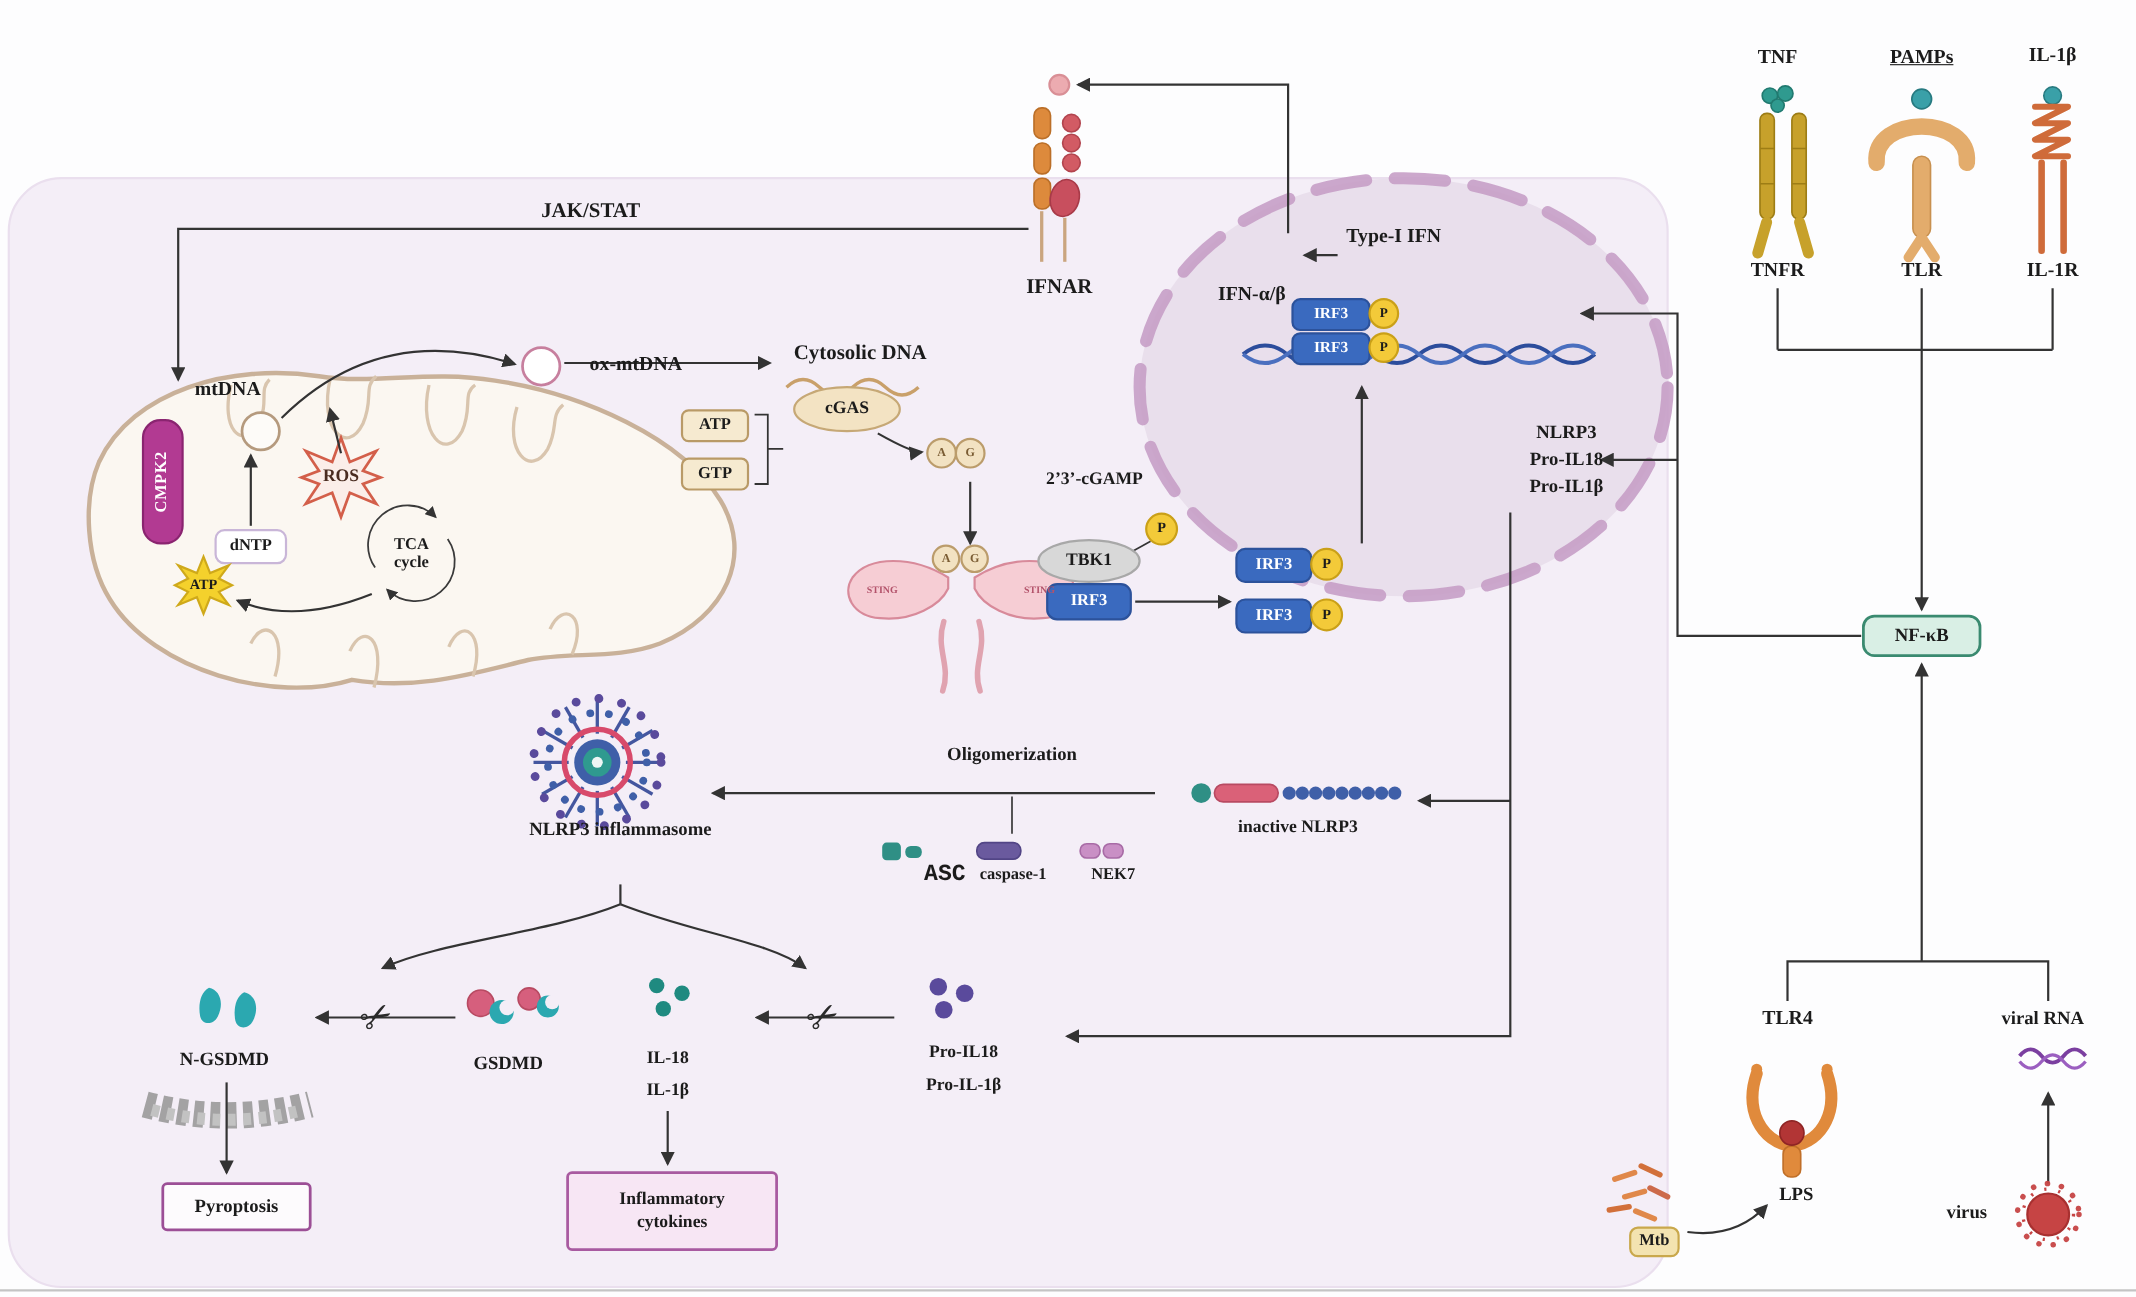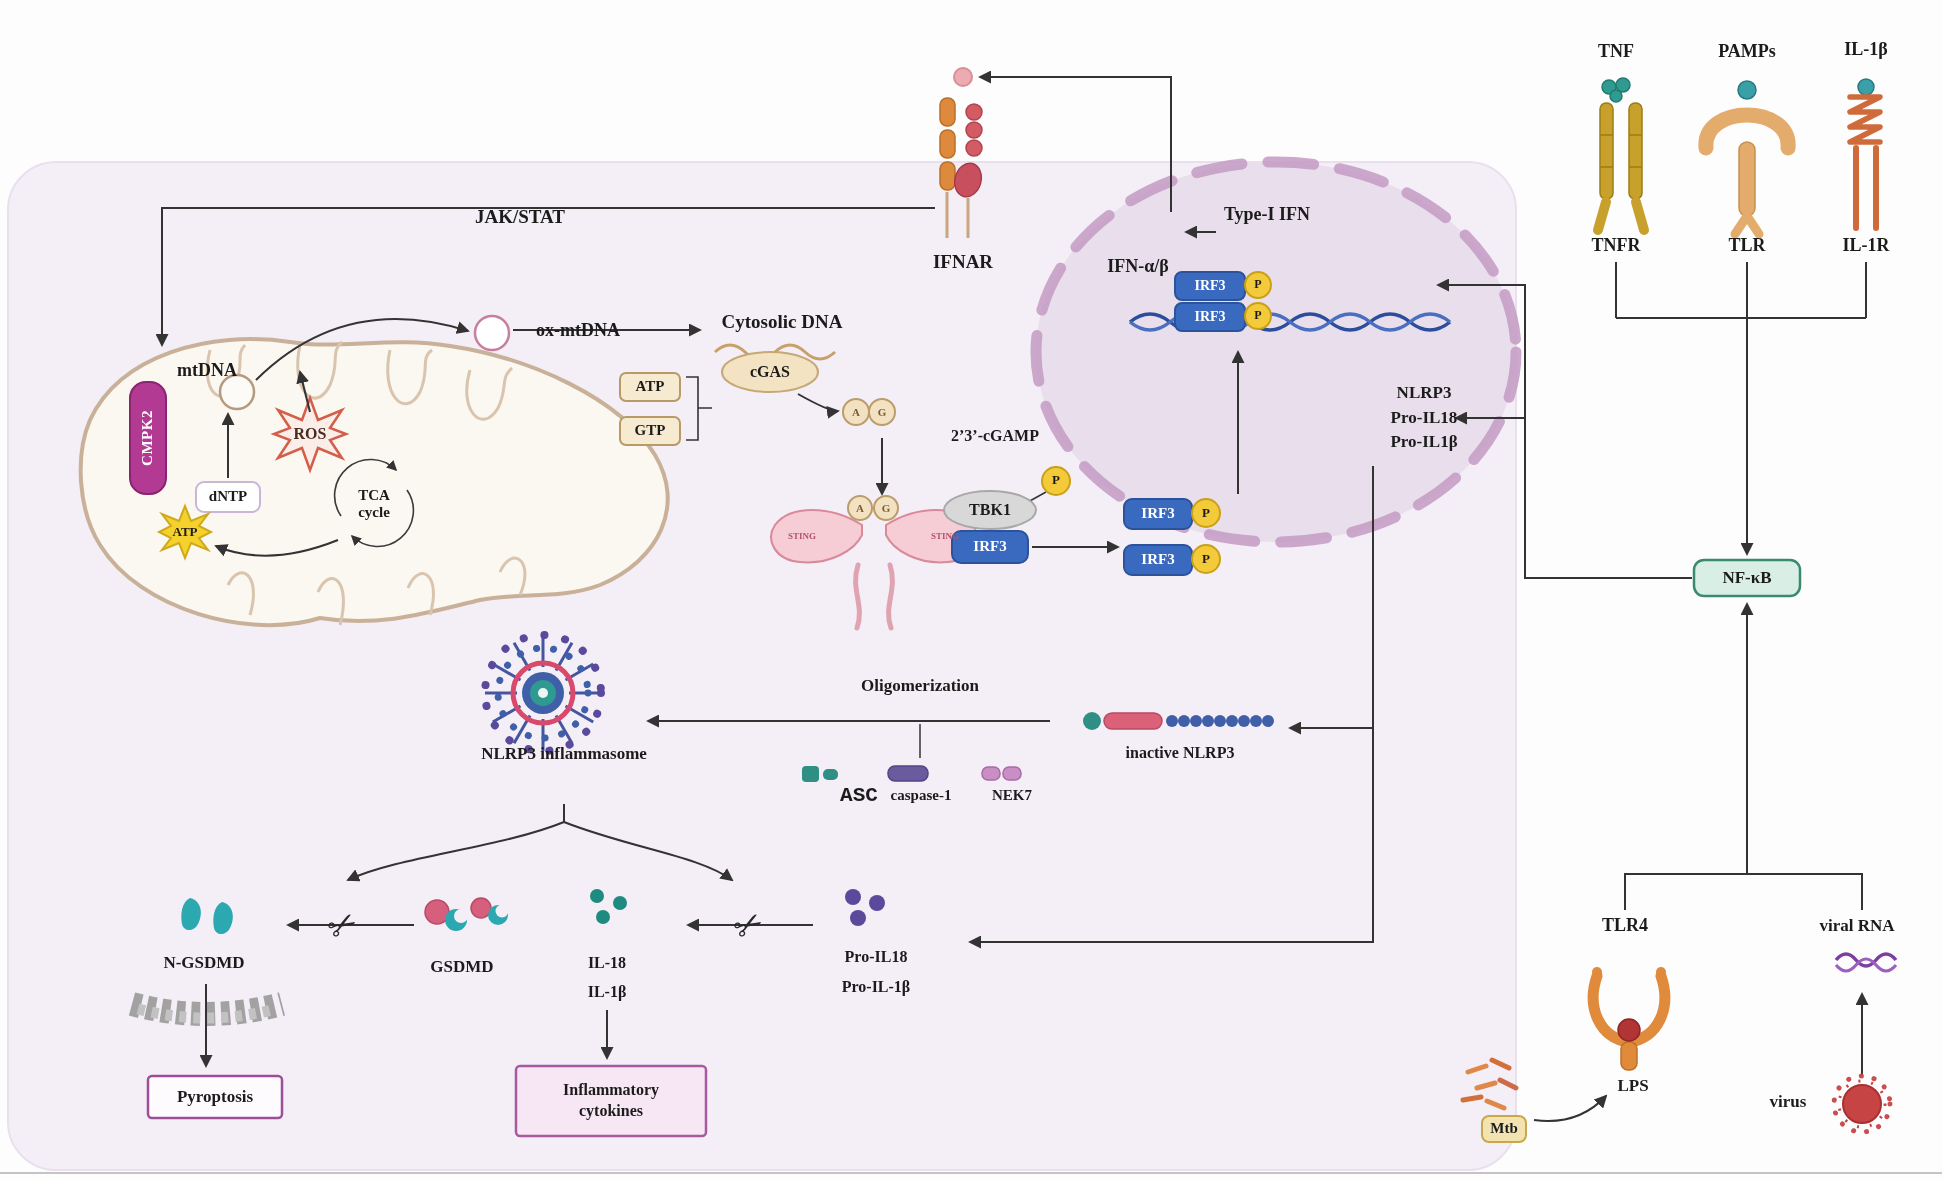--- a/index.html
+++ b/index.html
@@ -283,24 +283,24 @@
 
   <g>
     <circle cx="1862" cy="1104" r="19" fill="#c64444" stroke="#a83030" stroke-width="2"></circle>
     <circle cx="1862" cy="1104" r="23" fill="none" stroke="#c64444" stroke-width="3" stroke-dasharray="2 11"></circle>
     <circle cx="1862" cy="1104" r="28" fill="none" stroke="#c64444" stroke-width="5" stro="" stroke-opacity="0.95" stroke-dasharray="0.1 13" stroke-linecap="round"></circle>
   </g>
 
   <line x1="0" y1="1173" x2="1942" y2="1173" stroke="#c4c4c4" stroke-width="2"></line>
 </svg>
 
-<div class="lbl" style="left:520px; top:193px; font-size:19px;margin-top:24px;">JAK/STAT</div>
+<div class="lbl" style="left:537px; top:193px; font-size:19px;">JAK/STAT</div>
 <div class="lbl" style="left:963px; top:262px; font-size:19px;">IFNAR</div>
 
-<div class="lbl" style="left:207px; top:371px; font-size:18px;">mtDNA</div>
+<div class="lbl" style="left:207px; top:354px; font-size:18px;">mtDNA</div>
 <div class="lbl vert" style="left:148px; top:438px; font-size:15px;">CMPK2</div>
 <div class="lbl" style="left:310px; top:434px; font-size:16px; color:#4a2c20;">ROS</div>
 <div class="lbl" style="left:228px; top:497px; font-size:15px;text-align:right;">dNTP</div>
 <div class="lbl" style="left:185px; top:532px; font-size:13px;">ATP</div>
 <div class="lbl" style="left:374px; top:504px; font-size:15px; line-height:1.15;">TCA
 cycle</div>
 <div class="lbl" style="left:578px; top:331px; font-size:18px;">ox-mtDNA</div>
 
 <div class="lbl" style="left:782px; top:322px; font-size:19px;">Cytosolic DNA</div>
 <div class="lbl" style="left:770px; top:372px; font-size:16px;">cGAS</div>
@@ -325,21 +325,21 @@
 <div class="lbl white" style="left:1210px; top:317px; font-size:14px;">IRF3</div>
 <div class="lbl" style="left:1258px; top:285px; font-size:12px;">P</div>
 <div class="lbl" style="left:1258px; top:316px; font-size:12px;">P</div>
 <div class="lbl" style="left:1267px; top:215px; font-size:18px;">Type-I IFN</div>
 <div class="lbl" style="left:1138px; top:231px; font-size:18px;margin-top:36px;">IFN-α/β</div>
 <div class="lbl" style="left:1424px; top:418px; font-size:17px; line-height:1.45;">NLRP3
 Pro-IL18
 Pro-IL1β</div>
 
 <div class="lbl" style="left:1616px; top:52px; font-size:18px;">TNF</div>
-<div class="lbl" style="left:1747px; top:52px; font-size:18px;">PAMPs</div>
+<div class="lbl" style="left:1747px; top:52px; font-size:18px;text-decoration:underline;">PAMPs</div>
 <div class="lbl" style="left:1866px; top:50px; font-size:18px;">IL-1β</div>
 <div class="lbl" style="left:1616px; top:246px; font-size:18px;">TNFR</div>
 <div class="lbl" style="left:1747px; top:246px; font-size:18px;">TLR</div>
 <div class="lbl" style="left:1866px; top:246px; font-size:18px;">IL-1R</div>
 <div class="lbl" style="left:1747px; top:578px; font-size:17px;">NF-κB</div>
 
 <div class="lbl" style="left:920px; top:686px; font-size:17px;">Oligomerization</div>
 <div class="lbl" style="left:1180px; top:753px; font-size:16px;">inactive NLRP3</div>
 <div class="lbl" style="left:859px; top:796px; font-size:21px;font-family:Liberation Mono, monospace;">ASC</div>
 <div class="lbl" style="left:921px; top:796px; font-size:15px;">caspase-1</div>

